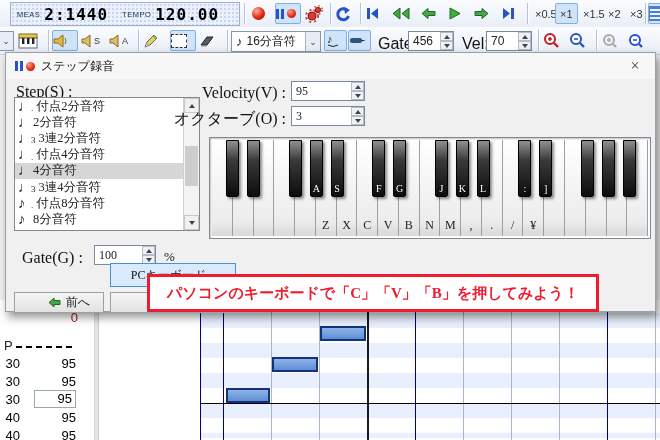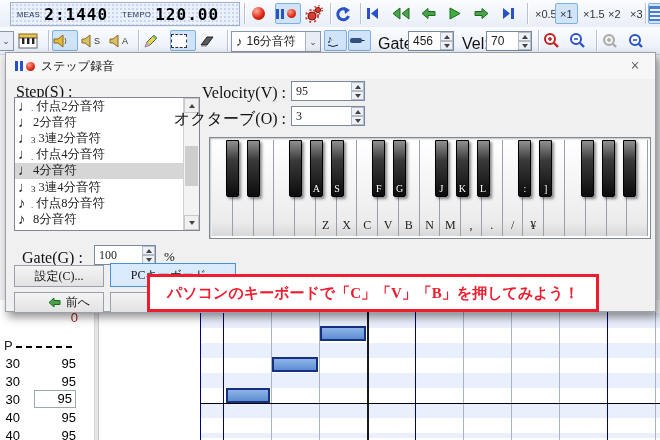--- a/index.html
+++ b/index.html
@@ -570,23 +570,20 @@
           <div>
             <i class="tri-u"></i>
           </div>
           <div>
             <i class="tri-d"></i>
           </div>
         </span>
   </div>
   <span class="lbl" style="left:158px;top:196px;font-size:13px;">%</span>
 
-  <div class="dbtn" style="left:8px;top:212px;width:90px;height:22px;">
-    <span>設定(C)...</span>
-  </div>
   <div class="dbtn toggled" style="left:104px;top:210px;width:126px;height:24px;">
     <span>PCキーボード...</span>
   </div>
   <div class="dbtn" style="left:8px;top:239px;width:90px;height:21px;padding-left:20px;">
     <svg class="garrow" width="13" height="11" viewBox="0 0 13 11">
       <path d="M12 3.5 H6 V1 L1 5.5 L6 10 V7.5 H12 Z" fill="#4aa24a" stroke="#1c6b1c"></path>
     </svg>
         <span>前へ</span>
   </div>
   <div class="dbtn" style="left:104px;top:239px;width:126px;height:21px;">

